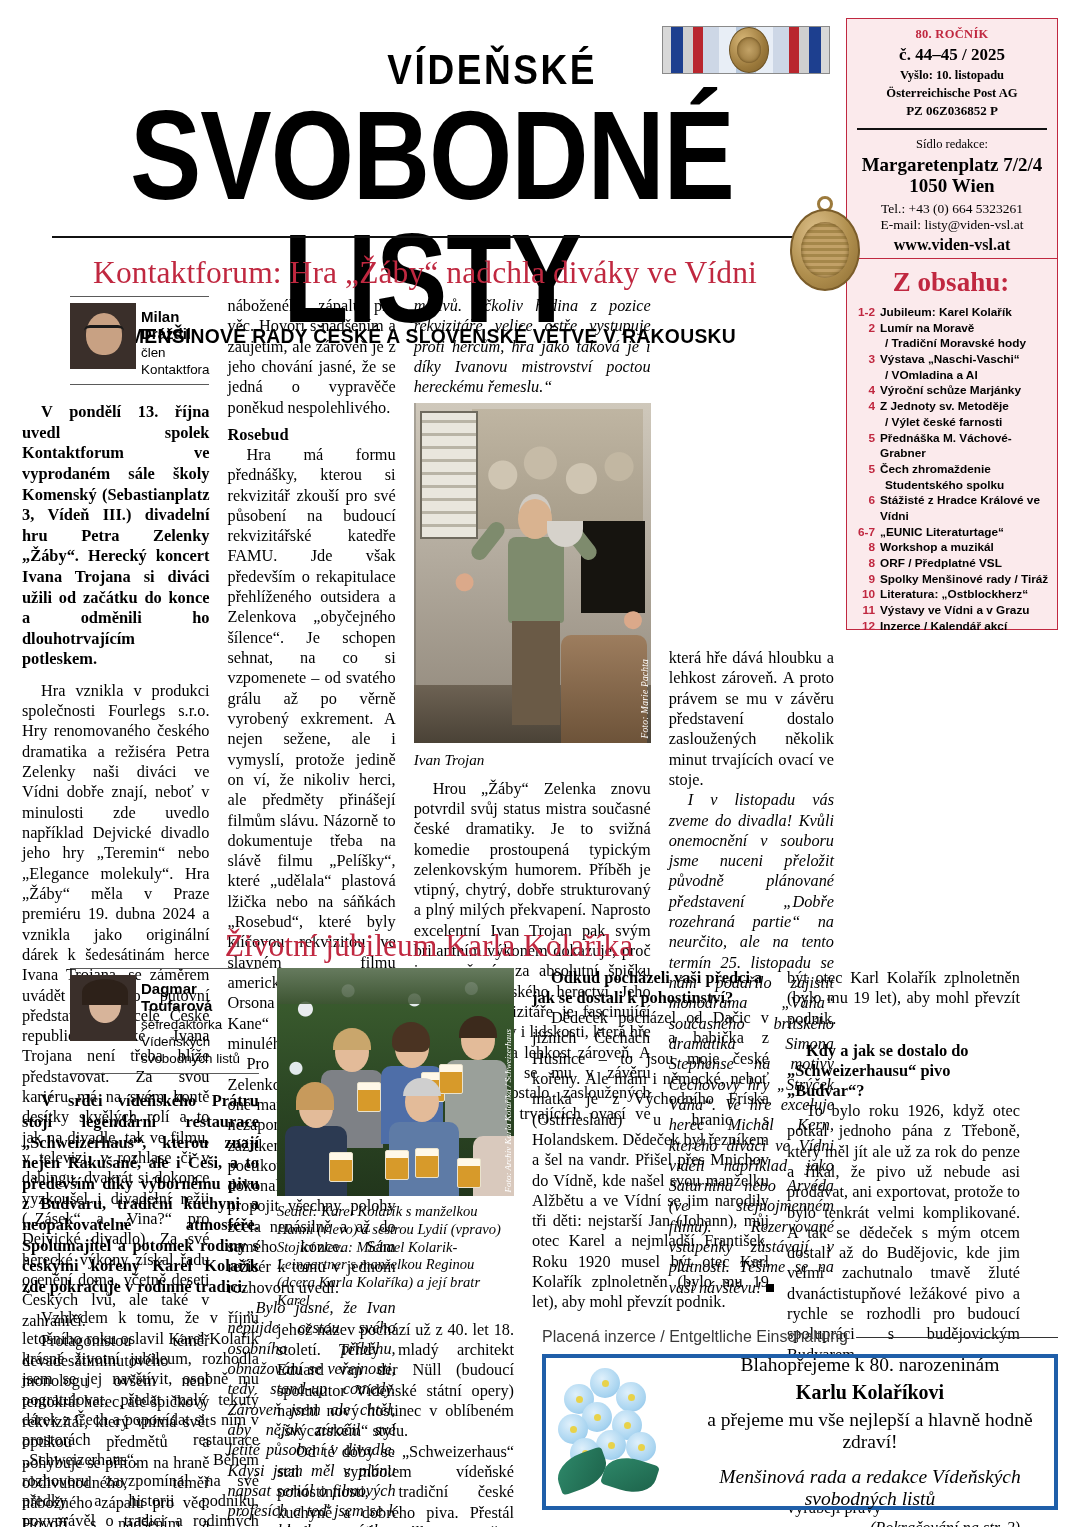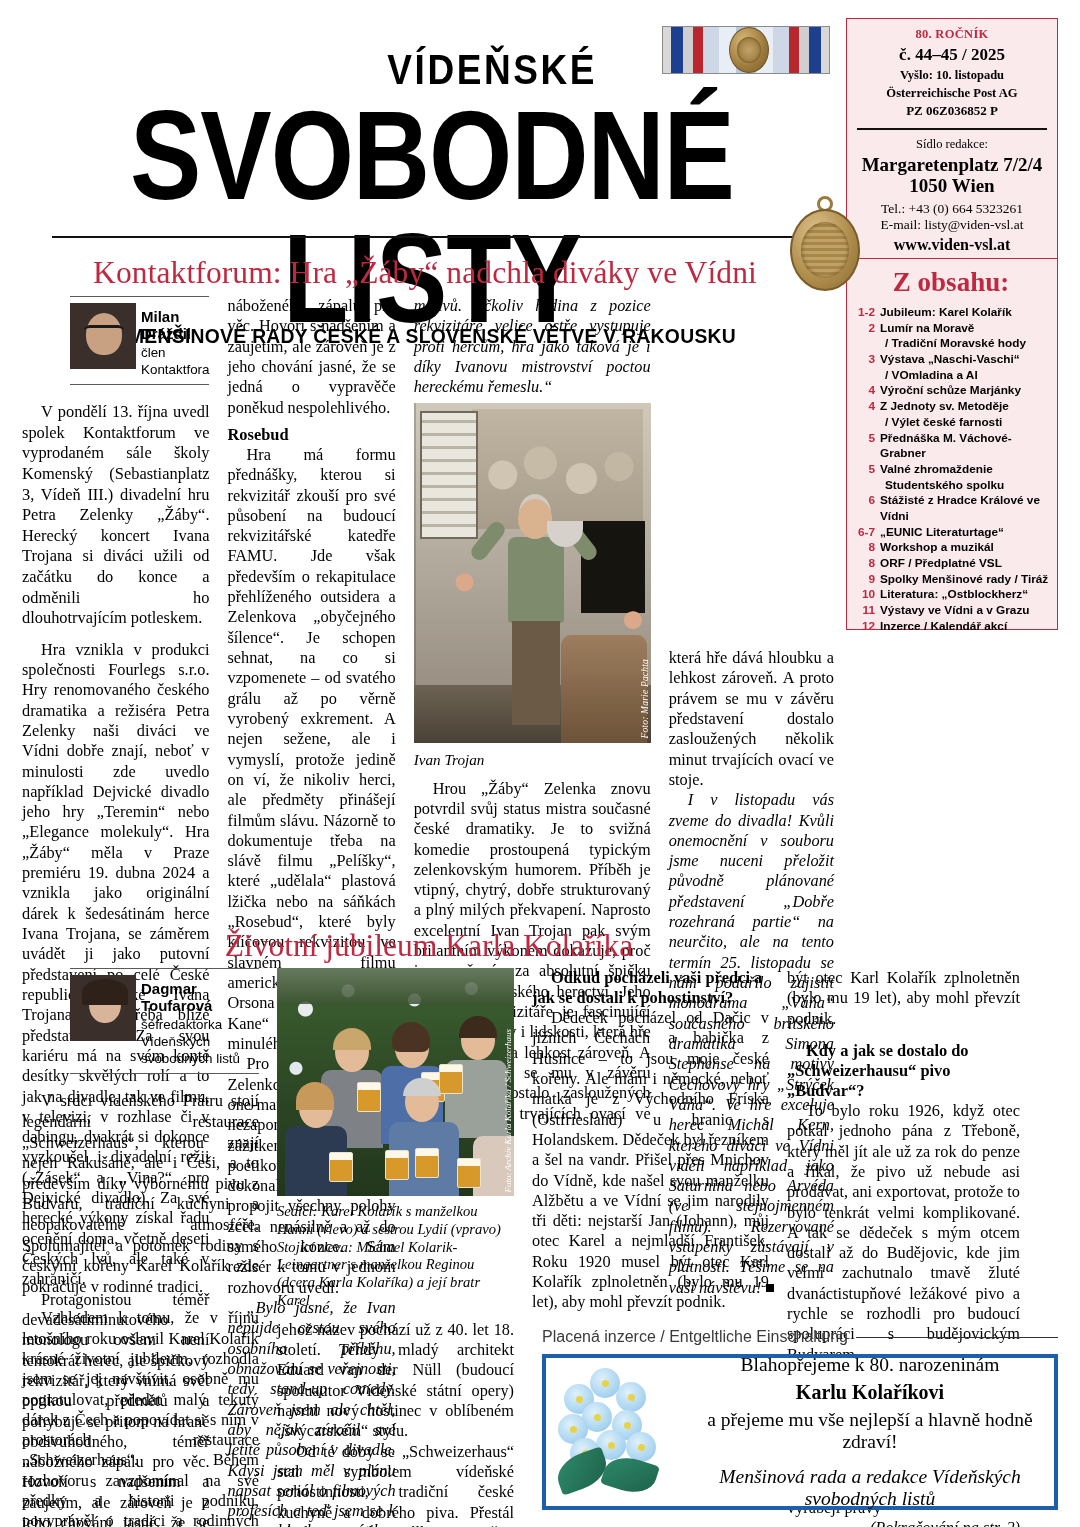--- a/index.html
+++ b/index.html
@@ -135,21 +135,21 @@
   .a1face::before { content:""; position:absolute; left:16px; top:10px; width:36px; height:42px; border-radius:50% 50% 45% 45%; background:#c8a183; }
   .a1face::after  { content:""; position:absolute; left:14px; top:22px; width:40px; height:10px; border-top:3px solid #1a1a1a; border-radius:6px; }
   .a2face { background:linear-gradient(160deg,#8fa27e,#4c5b45); }
   .a2face::before { content:""; position:absolute; left:19px; top:8px; width:32px; height:40px; border-radius:50% 50% 46% 46%; background:#d7b49a; }
   .a2face::after  { content:""; position:absolute; left:12px; top:4px; width:46px; height:26px; border-radius:50% 50% 0 0; background:#2d2119; }
   .author .meta { font-family:"Liberation Sans", sans-serif; padding-top:5px; }
   .a-name { font-weight:bold; font-size:15px; }
   .a-role { font-size:13.4px; line-height:1.28; margin-top:2px; }
 
   .lead {
-    font-weight:normal; font-size:16.4px; line-height:1.255;
+    font-weight:bold; font-size:16.4px; line-height:1.255;
     text-align:justify; margin-top:17px; text-indent:19px;
   }
   p.body {
     font-size:16.3px; line-height:1.247; text-align:justify;
     margin:0; text-indent:19px; hyphens:auto;
   }
   p.body.it { font-style:italic; }
   .subhead { font-weight:bold; font-size:16.4px; margin:7px 0 0 0; text-indent:19px; }
   .endmark { display:inline-block; width:8px; height:8px; background:#000; margin-left:5px; vertical-align:1px; }
 
@@ -304,21 +304,21 @@
           <span class="toc-num">4</span>
           <span class="toc-txt">Z Jednoty sv. Metoděje</span>
         </div>
       <div class="toc-cont">/ Výlet české farnosti</div>
       <div class="toc-row">
           <span class="toc-num">5</span>
           <span class="toc-txt">Přednáška M. Váchové-Grabner</span>
         </div>
       <div class="toc-row">
           <span class="toc-num">5</span>
-          <span class="toc-txt">Valné zhromaždenie</span>
+          <span class="toc-txt">Čech zhromaždenie</span>
         </div>
       <div class="toc-cont">Studentského spolku</div>
       <div class="toc-row">
           <span class="toc-num">6</span>
           <span class="toc-txt">Stážisté z Hradce Králové ve Vídni</span>
         </div>
       <div class="toc-row">
           <span class="toc-num">6-7</span>
           <span class="toc-txt">„EUNIC Literaturtage“</span>
         </div>

